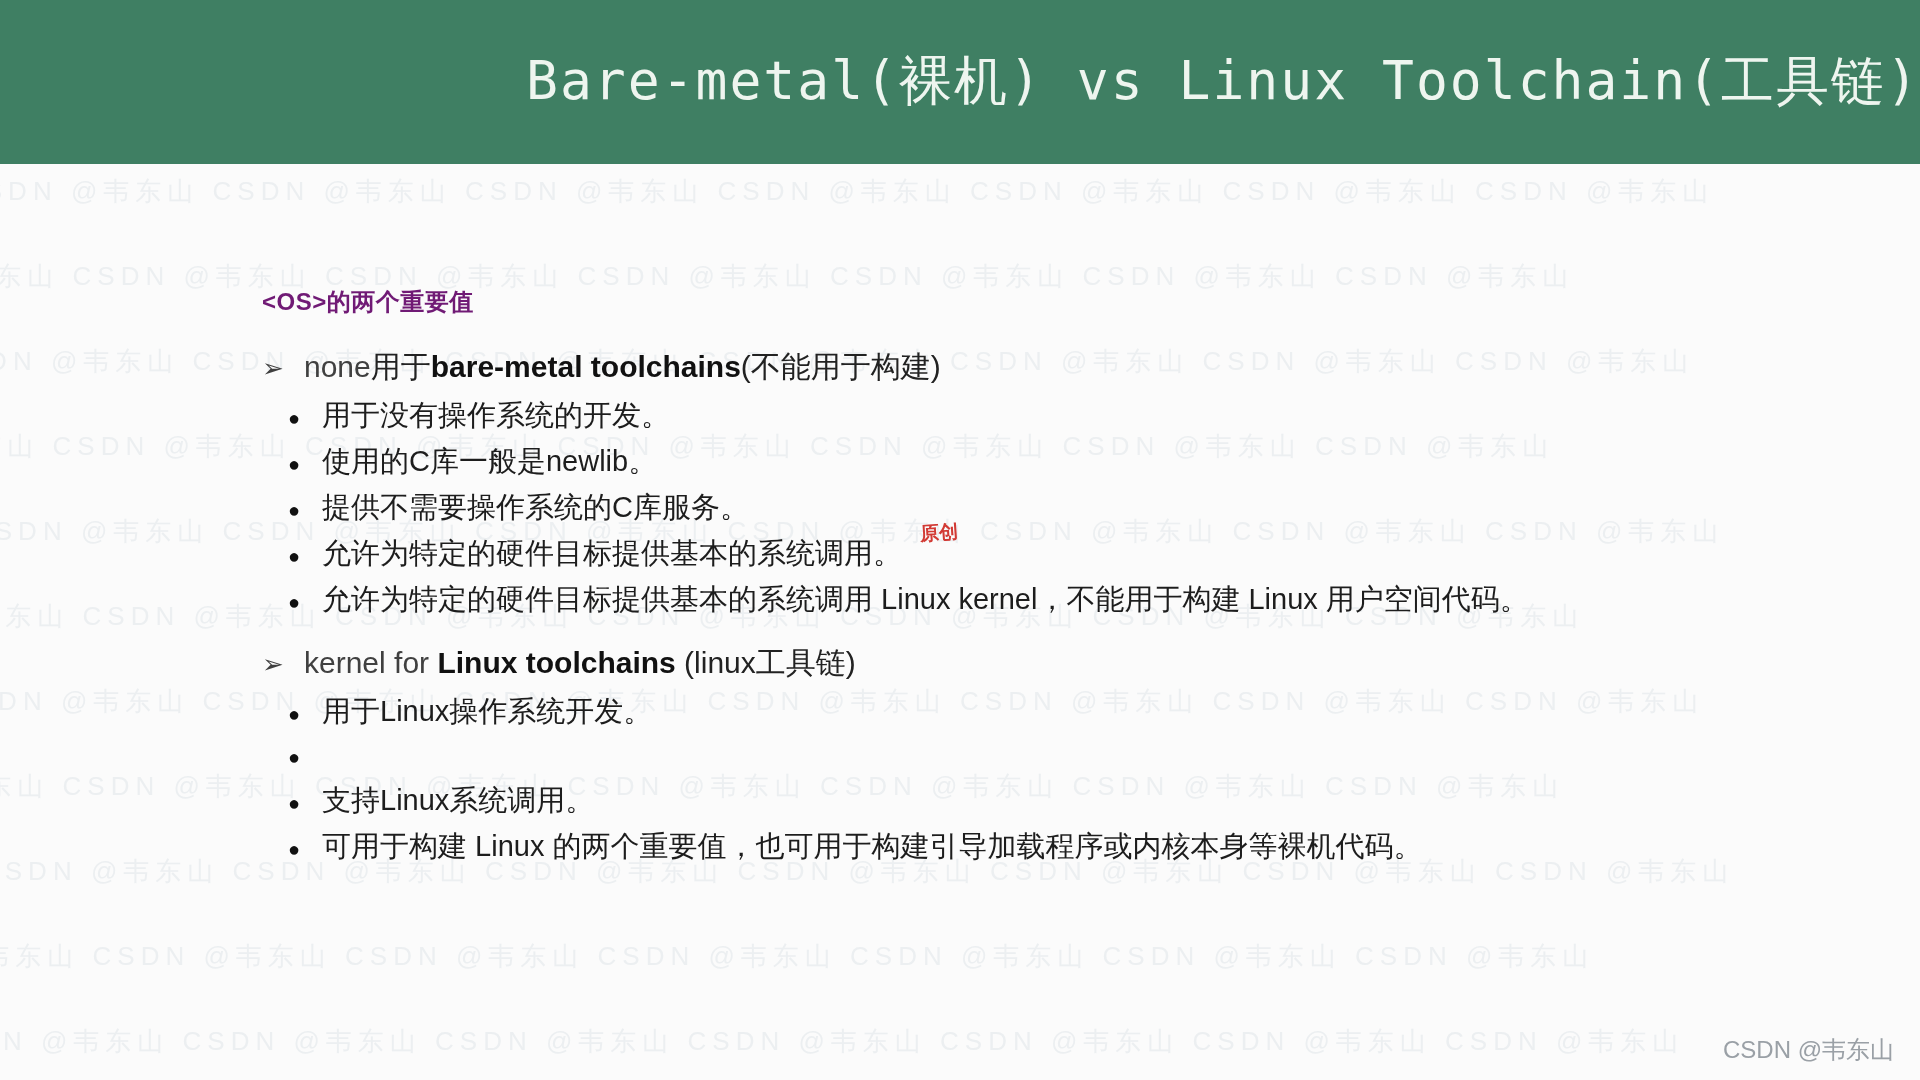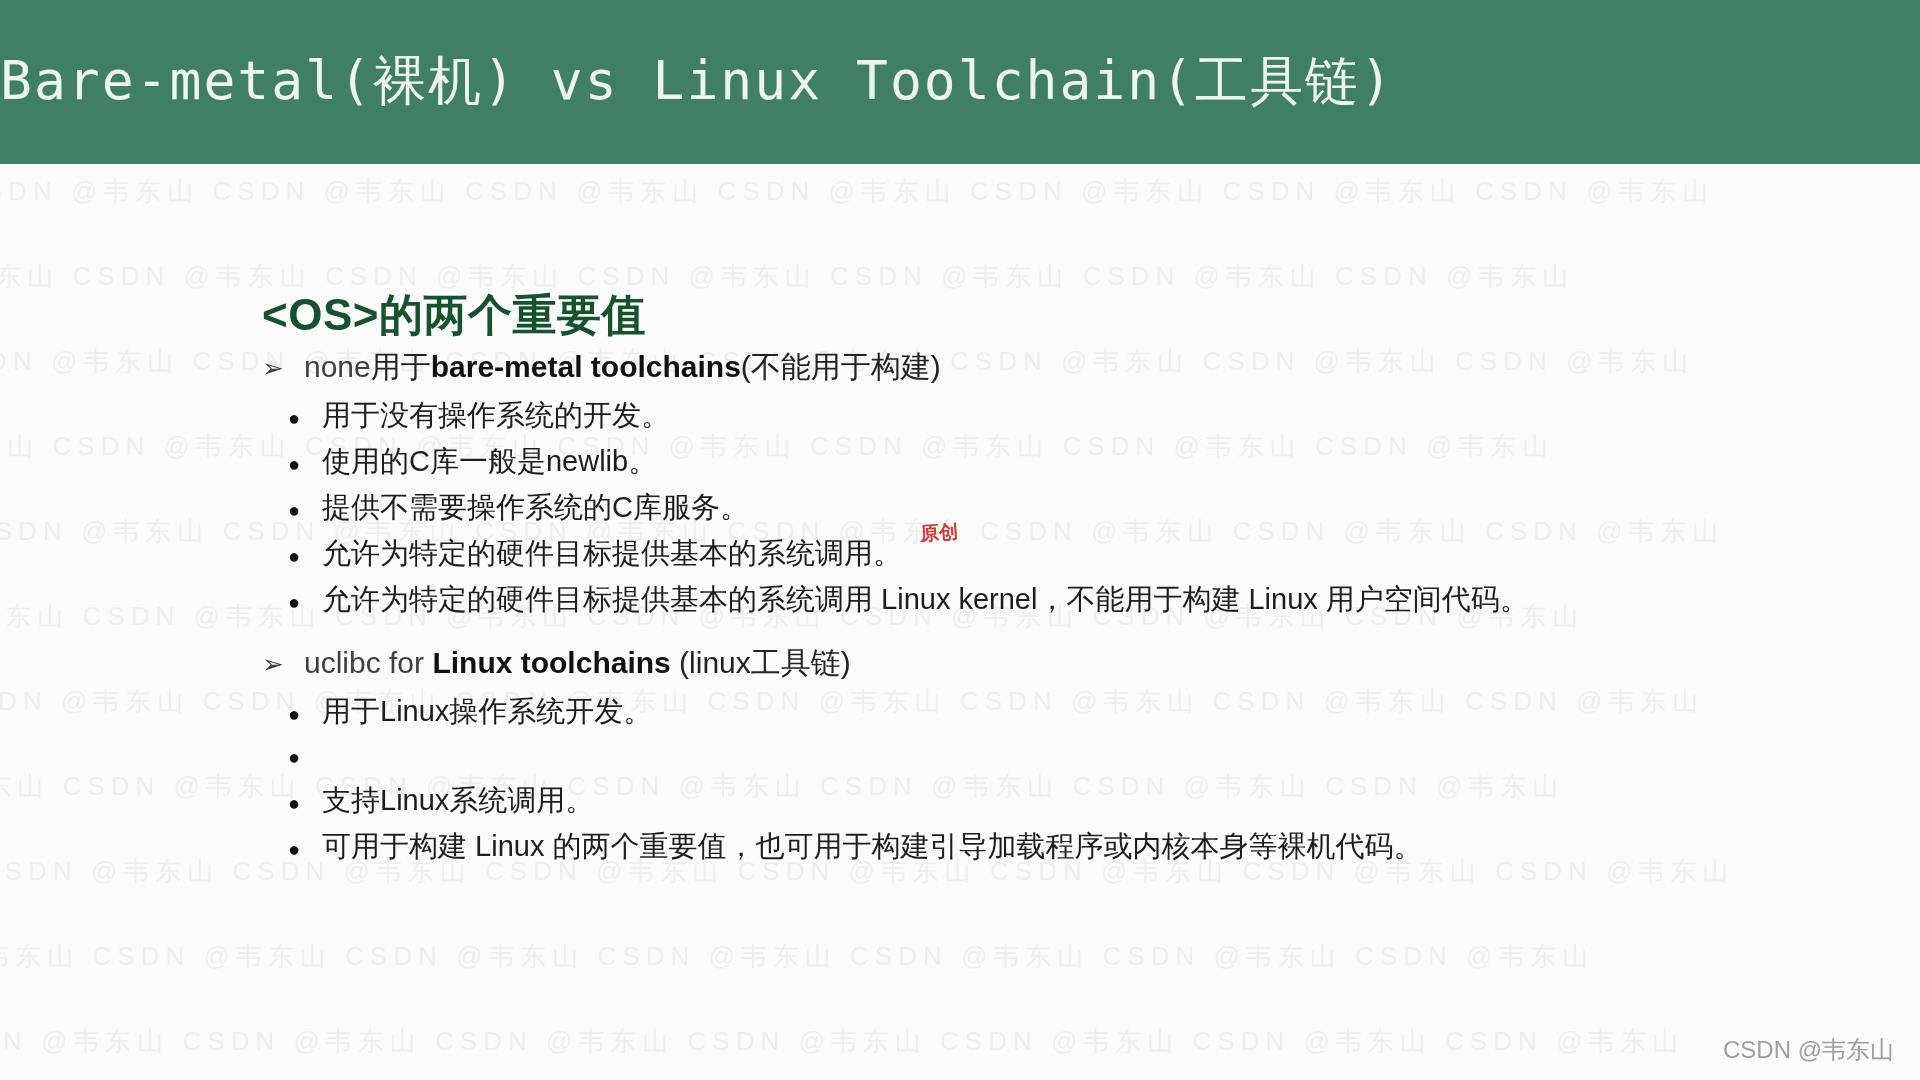--- a/index.html
+++ b/index.html
@@ -25,21 +25,21 @@
   
   .header {
     position: absolute;
     left: 0;
     top: 0;
     width: 1920px;
     height: 164px;
     background: #3f7f63;
     display: flex;
     align-items: center;
-    justify-content: flex-start;
+    justify-content: flex-end;
   }
   .header-title {
     color: #eef5ef;
     font-family: "DejaVu Sans Mono", monospace;
     font-size: 53px;
     letter-spacing: 2px;
     white-space: nowrap;
   }
 
   
@@ -67,23 +67,23 @@
     left: 0;
     top: 164px;
     width: 1920px;
     height: 916px;
   }
 
   .section-title {
     position: absolute;
     left: 262px;
     top: 122px;
-    font-size: 44px;
+    font-size: 24px;
     font-weight: bold;
-    color: #14532d;
+    color: #701a75;
     letter-spacing: 0.5px;
   }
 
   .bullet-group { position: absolute; left: 262px; }
   .group-1 { top: 183px; }
   .group-2 { top: 479px; }
 
   .lvl1 {
     display: flex;
     align-items: baseline;
@@ -190,21 +190,21 @@
         <li class="lvl2">
           <span class="dot">●</span>
           <span class="txt">允许为特定的硬件目标提供基本的系统调用 Linux kernel，不能用于构建 Linux 用户空间代码。</span>
         </li>
       </ul>
     </div>
 
     <div class="bullet-group group-2">
       <div class="lvl1">
         <span class="arrow">➢</span>
-        <span class="txt"><span class="dim">uclibc for</span><span> </span><span class="bold">Linux toolchains</span><span> (linux工具链)</span></span>
+        <span class="txt"><span class="dim">kernel for</span><span> </span><span class="bold">Linux toolchains</span><span> (linux工具链)</span></span>
       </div>
       <ul class="lvl2-list">
         <li class="lvl2">
           <span class="dot">●</span>
           <span class="txt">用于Linux操作系统开发。</span>
         </li>
         <li class="lvl2">
           <span class="dot">●</span>
         </li>
         <li class="lvl2">

